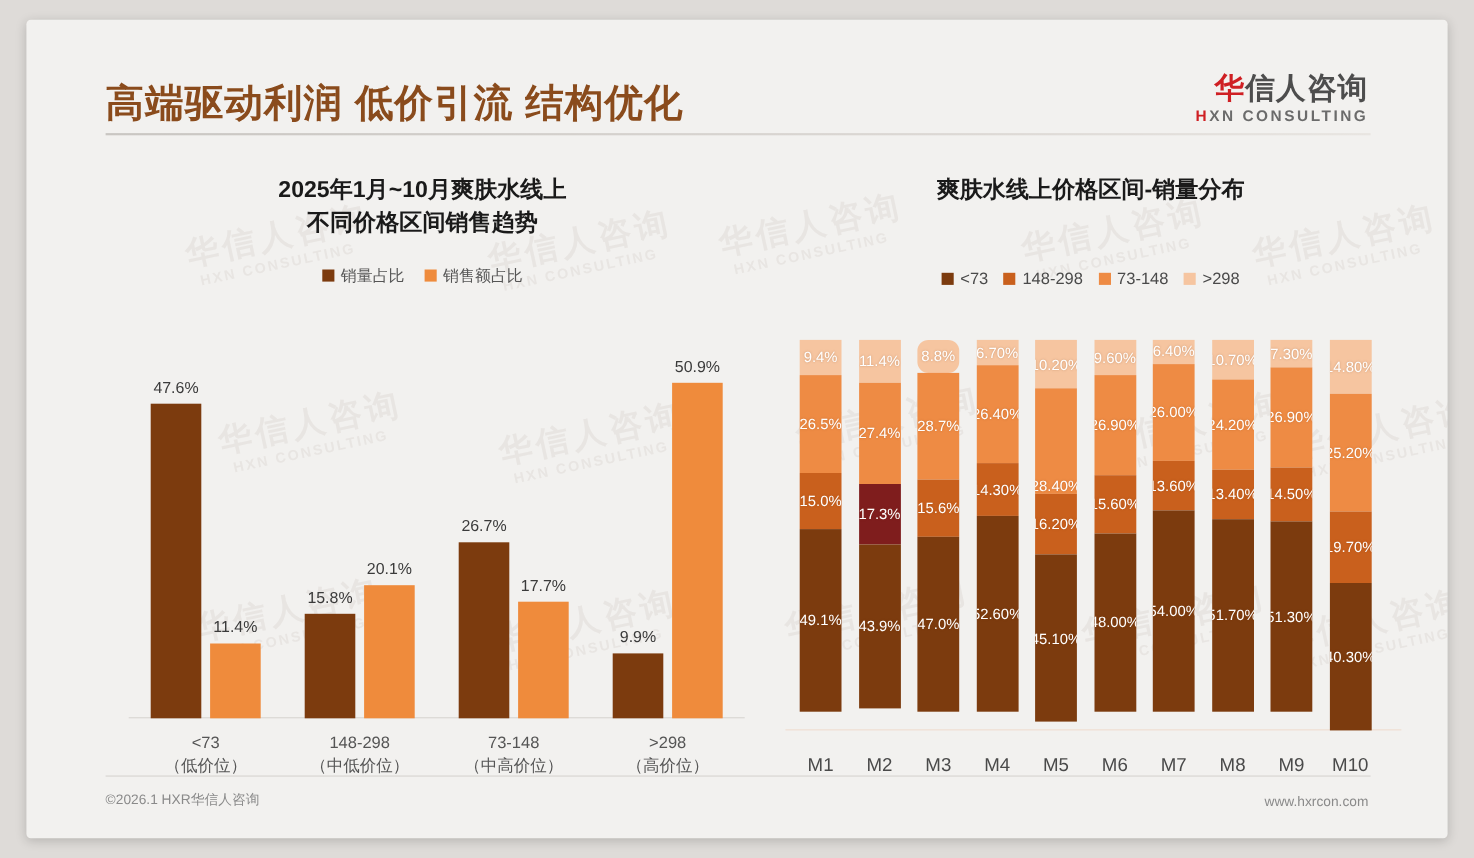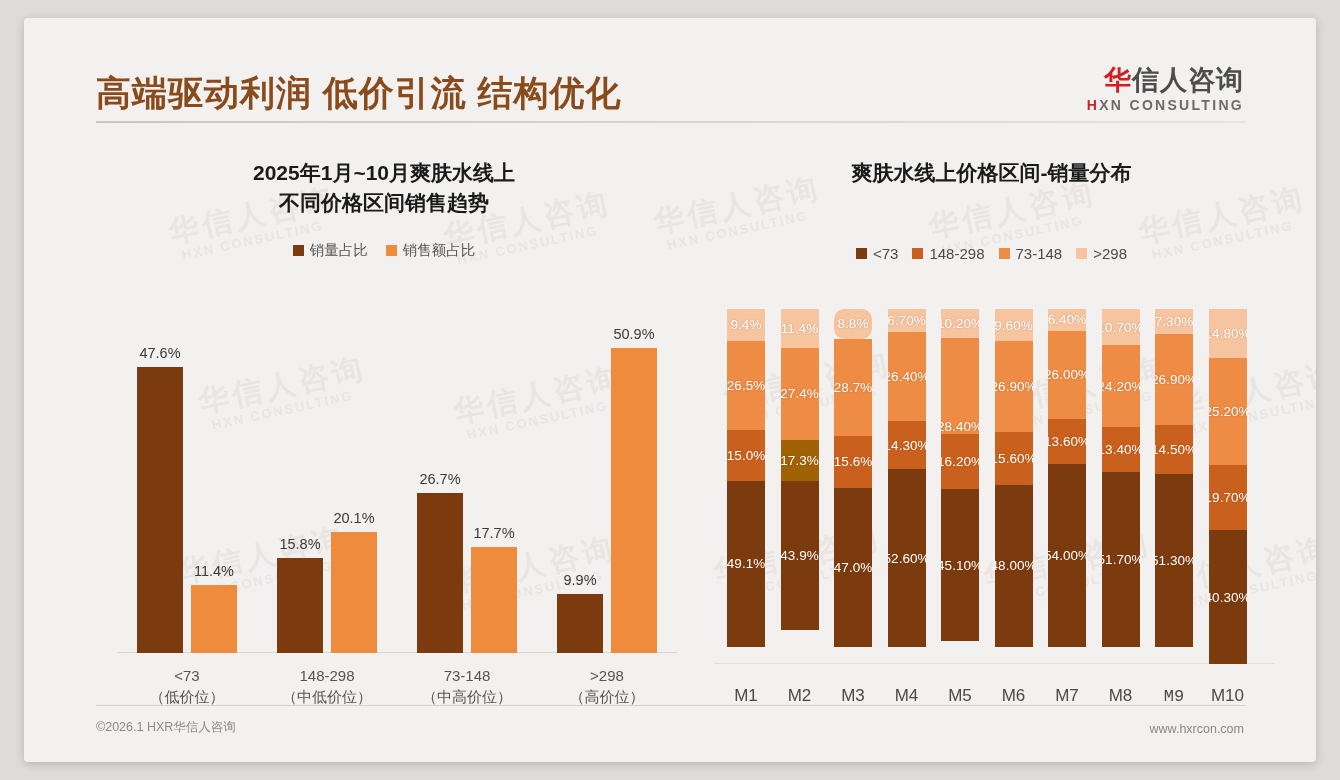--- a/index.html
+++ b/index.html
@@ -337,21 +337,21 @@
         </div>
         <div class="s-tick" style="left: 6px;">M1</div>
         <div class="s-col" style="left: 59.5px;">
           <div class="s-colbar">
             <div class="s-seg" style="height: 38.532px; background: rgb(246, 197, 160);">
               <span>11.4%</span>
             </div>
             <div class="s-seg" style="height: 92.612px; background: rgb(238, 139, 68);">
               <span>27.4%</span>
             </div>
-            <div class="s-seg" style="height: 41px; background: #a16207;">
+            <div class="s-seg" style="height: 55px; background: #7f1d1d;">
               <span>17.3%</span>
             </div>
             <div class="s-seg" style="height: 148.382px; background: rgb(124, 59, 14);">
               <span>43.9%</span>
             </div>
           </div>
         </div>
         <div class="s-tick" style="left: 59.5px;">M2</div>
         <div class="s-col" style="left: 113px;">
           <div class="s-colbar">
@@ -382,21 +382,21 @@
               <span>14.30%</span>
             </div>
             <div class="s-seg" style="height: 177.788px; background: rgb(124, 59, 14);">
               <span>52.60%</span>
             </div>
           </div>
         </div>
         <div class="s-tick" style="left: 166.5px;">M4</div>
         <div class="s-col" style="left: 220px;">
           <div class="s-colbar">
-            <div class="s-seg" style="height: 29px; background: rgb(246, 197, 160);">
+            <div class="s-seg" style="height: 44px; background: rgb(246, 197, 160);">
               <span>10.20%</span>
             </div>
             <div class="s-seg" style="height: 96.0881px; background: rgb(238, 139, 68); align-items: flex-end;">
               <span>28.40%</span>
             </div>
             <div class="s-seg" style="height: 54.8108px; background: rgb(201, 96, 29);">
               <span>16.20%</span>
             </div>
             <div class="s-seg" style="height: 152.591px; background: rgb(124, 59, 14);">
               <span>45.10%</span>
@@ -464,21 +464,21 @@
               <span>26.90%</span>
             </div>
             <div class="s-seg" style="height: 49.01px; background: rgb(201, 96, 29);">
               <span>14.50%</span>
             </div>
             <div class="s-seg" style="height: 173.394px; background: rgb(124, 59, 14);">
               <span>51.30%</span>
             </div>
           </div>
         </div>
-        <div class="s-tick" style="left: 434px; font-family: Liberation Mono, monospace;">M9</div>
+        <div class="s-tick" style="left: 434px;">M9</div>
         <div class="s-col" style="left: 487.5px;">
           <div class="s-colbar">
             <div class="s-seg" style="height: 50.024px; background: rgb(246, 197, 160);">
               <span>14.80%</span>
             </div>
             <div class="s-seg" style="height: 110px; background: rgb(238, 139, 68);">
               <span>25.20%</span>
             </div>
             <div class="s-seg" style="height: 66.586px; background: rgb(201, 96, 29);">
               <span>19.70%</span>

